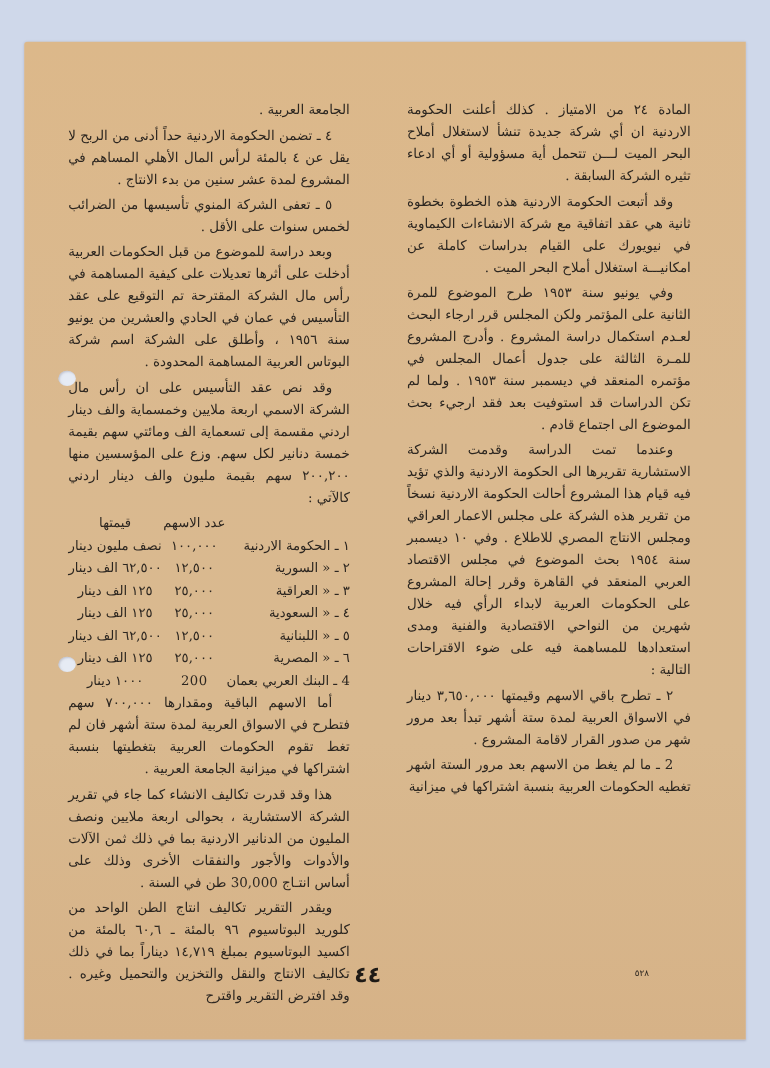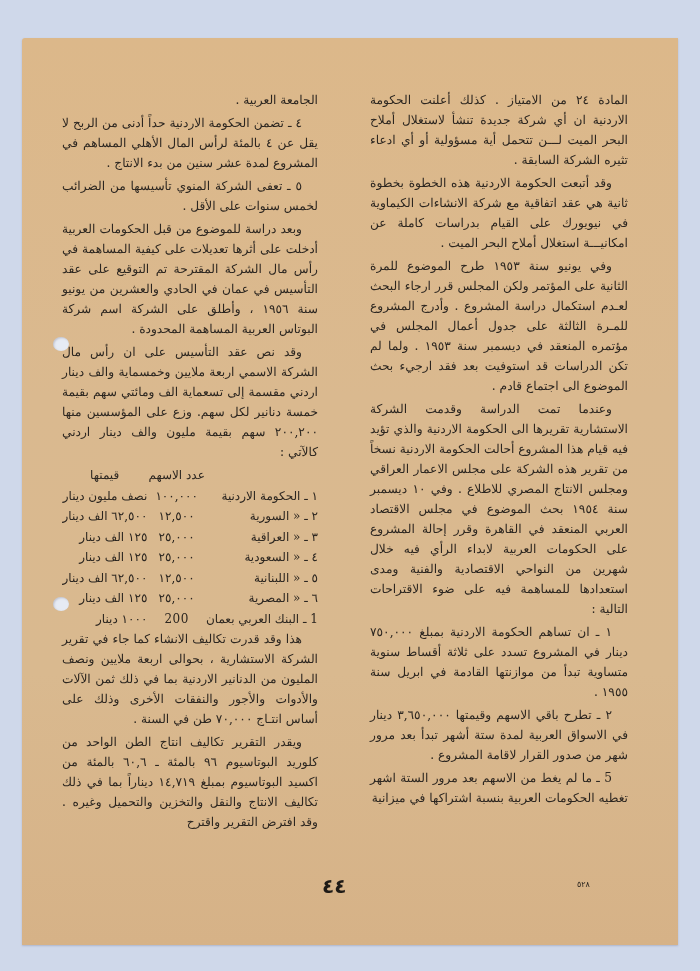--- a/index.html
+++ b/index.html
@@ -35,21 +35,21 @@
     }
     .col-right { left: 348px; width: 258px; }
     .col-left  { left: 40px;  width: 256px; }
     .col p { margin: 0 0 3px 0; text-indent: 16px; }
     .col p.noind { text-indent: 0; }
     .shares-table { width: 100%; border-collapse: collapse; direction: rtl; margin-top: 0; }
     .shares-table td, .shares-table th { padding: 0; height: 20.5px; font-weight: normal; font-size: 12px; white-space: nowrap; }
     .shares-table th { text-align: center; }
     .shares-table .c-name { text-align: right; width: 40%; }
     .shares-table .c-count { text-align: center; width: 26%; letter-spacing: 0.5px; }
-    .shares-table .c-value { text-align: right; width: 34%; }
+    .shares-table .c-value { text-align: center; width: 34%; }
     .page-num {
       position: absolute; left: 300px; top: 836px;
       font-size: 20px; font-weight: bold; color: #1e1a16;
       font-family: "DejaVu Sans", sans-serif;
       text-align: center;
     }
     .archive-num {
       position: absolute; left: 555px; top: 842px;
       font-size: 8px; color: #2a241e;
       font-family: Liberation Sans, sans-serif;
@@ -62,23 +62,22 @@
 <div class="page">
 
   <div class="hole" style="left:31px; top:299px;"></div>
   <div class="hole" style="left:31px; top:559px;"></div>
 
   <div class="col col-right">
     <p class="noind">المادة ٢٤ من الامتياز . كذلك أعلنت الحكومة الاردنية ان أي شركة جديدة تنشأ لاستغلال أملاح البحر الميت لـــن تتحمل أية مسؤولية أو أي ادعاء تثيره الشركة السابقة .</p>
     <p>وقد أتبعت الحكومة الاردنية هذه الخطوة بخطوة ثانية هي عقد اتفاقية مع شركة الانشاءات الكيماوية في نيويورك على القيام بدراسات كاملة عن امكانيـــة استغلال أملاح البحر الميت .</p>
     <p>وفي يونيو سنة ١٩٥٣ طرح الموضوع للمرة الثانية على المؤتمر ولكن المجلس قرر ارجاء البحث لعـدم استكمال دراسة المشروع . وأدرج المشروع للمـرة الثالثة على جدول أعمال المجلس في مؤتمره المنعقد في ديسمبر سنة ١٩٥٣ . ولما لم تكن الدراسات قد استوفيت بعد فقد ارجيء بحث الموضوع الى اجتماع قادم .</p>
     <p>وعندما تمت الدراسة وقدمت الشركة الاستشارية تقريرها الى الحكومة الاردنية والذي تؤيد فيه قيام هذا المشروع أحالت الحكومة الاردنية نسخاً من تقرير هذه الشركة على مجلس الاعمار العراقي ومجلس الانتاج المصري للاطلاع . وفي ١٠ ديسمبر سنة ١٩٥٤ بحث الموضوع في مجلس الاقتصاد العربي المنعقد في القاهرة وقرر إحالة المشروع على الحكومات العربية لابداء الرأي فيه خلال شهرين من النواحي الاقتصادية والفنية ومدى استعدادها للمساهمة فيه على ضوء الاقتراحات التالية :</p>
-    <p>١ ـ ان تساهم الحكومة الاردنية بمبلغ ٧٥٠,٠٠٠ دينار في المشروع تسدد على ثلاثة أقساط سنوية متساوية تبدأ من موازنتها القادمة في ابريل سنة ١٩٥٥ .</p>
     <p>٢ ـ تطرح باقي الاسهم وقيمتها ٣,٦٥٠,٠٠٠ دينار في الاسواق العربية لمدة ستة أشهر تبدأ بعد مرور شهر من صدور القرار لاقامة المشروع .</p>
-    <p>5 ـ ما لم يغط من الاسهم بعد مرور الستة اشهر تغطيه الحكومات العربية بنسبة اشتراكها في ميزانية</p>
+    <p>2 ـ ما لم يغط من الاسهم بعد مرور الستة اشهر تغطيه الحكومات العربية بنسبة اشتراكها في ميزانية</p>
   </div>
 
   <div class="col col-left">
     <p class="noind">الجامعة العربية .</p>
     <p>٤ ـ تضمن الحكومة الاردنية حداً أدنى من الربح لا يقل عن ٤ بالمئة لرأس المال الأهلي المساهم في المشروع لمدة عشر سنين من بدء الانتاج .</p>
     <p>٥ ـ تعفى الشركة المنوي تأسيسها من الضرائب لخمس سنوات على الأقل .</p>
     <p>وبعد دراسة للموضوع من قبل الحكومات العربية أدخلت على أثرها تعديلات على كيفية المساهمة في رأس مال الشركة المقترحة تم التوقيع على عقد التأسيس في عمان في الحادي والعشرين من يونيو سنة ١٩٥٦ ، وأطلق على الشركة اسم شركة البوتاس العربية المساهمة المحدودة .</p>
     <p>وقد نص عقد التأسيس على ان رأس مال الشركة الاسمي اربعة ملايين وخمسماية والف دينار اردني مقسمة إلى تسعماية الف ومائتي سهم بقيمة خمسة دنانير لكل سهم. وزع على المؤسسين منها ٢٠٠,٢٠٠ سهم بقيمة مليون والف دينار اردني كالآتي :</p>
 
     <table class="shares-table">
@@ -114,26 +113,27 @@
           <td class="c-name">٥ ـ « اللبنانية</td>
           <td class="c-count">١٢,٥٠٠</td>
           <td class="c-value">٦٢,٥٠٠ الف دينار</td>
         </tr>
         <tr>
           <td class="c-name">٦ ـ « المصرية</td>
           <td class="c-count">٢٥,٠٠٠</td>
           <td class="c-value">١٢٥ الف دينار</td>
         </tr>
         <tr>
-          <td class="c-name">1 ـ البنك العربي بعمان</td>
+          <td class="c-name">4 ـ البنك العربي بعمان</td>
           <td class="c-count">200</td>
           <td class="c-value">١٠٠٠ دينار</td>
         </tr>
       </tbody>
     </table>
 
-    <p>هذا وقد قدرت تكاليف الانشاء كما جاء في تقرير الشركة الاستشارية ، بحوالى اربعة ملايين ونصف المليون من الدنانير الاردنية بما في ذلك ثمن الآلات والأدوات والأجور والنفقات الأخرى وذلك على أساس انتـاج ٧٠,٠٠٠ طن في السنة .</p>
+    <p>أما الاسهم الباقية ومقدارها ٧٠٠,٠٠٠ سهم فتطرح في الاسواق العربية لمدة ستة أشهر فان لم تغط تقوم الحكومات العربية بتغطيتها بنسبة اشتراكها في ميزانية الجامعة العربية .</p>
+    <p>هذا وقد قدرت تكاليف الانشاء كما جاء في تقرير الشركة الاستشارية ، بحوالى اربعة ملايين ونصف المليون من الدنانير الاردنية بما في ذلك ثمن الآلات والأدوات والأجور والنفقات الأخرى وذلك على أساس انتـاج 30,000 طن في السنة .</p>
     <p>ويقدر التقرير تكاليف انتاج الطن الواحد من كلوريد البوتاسيوم ٩٦ بالمئة ـ ٦٠,٦ بالمئة من اكسيد البوتاسيوم بمبلغ ١٤,٧١٩ ديناراً بما في ذلك تكاليف الانتاج والنقل والتخزين والتحميل وغيره . وقد افترض التقرير واقترح</p>
   </div>
 
   <div class="page-num">٤٤</div>
   <div class="archive-num">٥٢٨</div>
 </div>
 
 </body></html>

